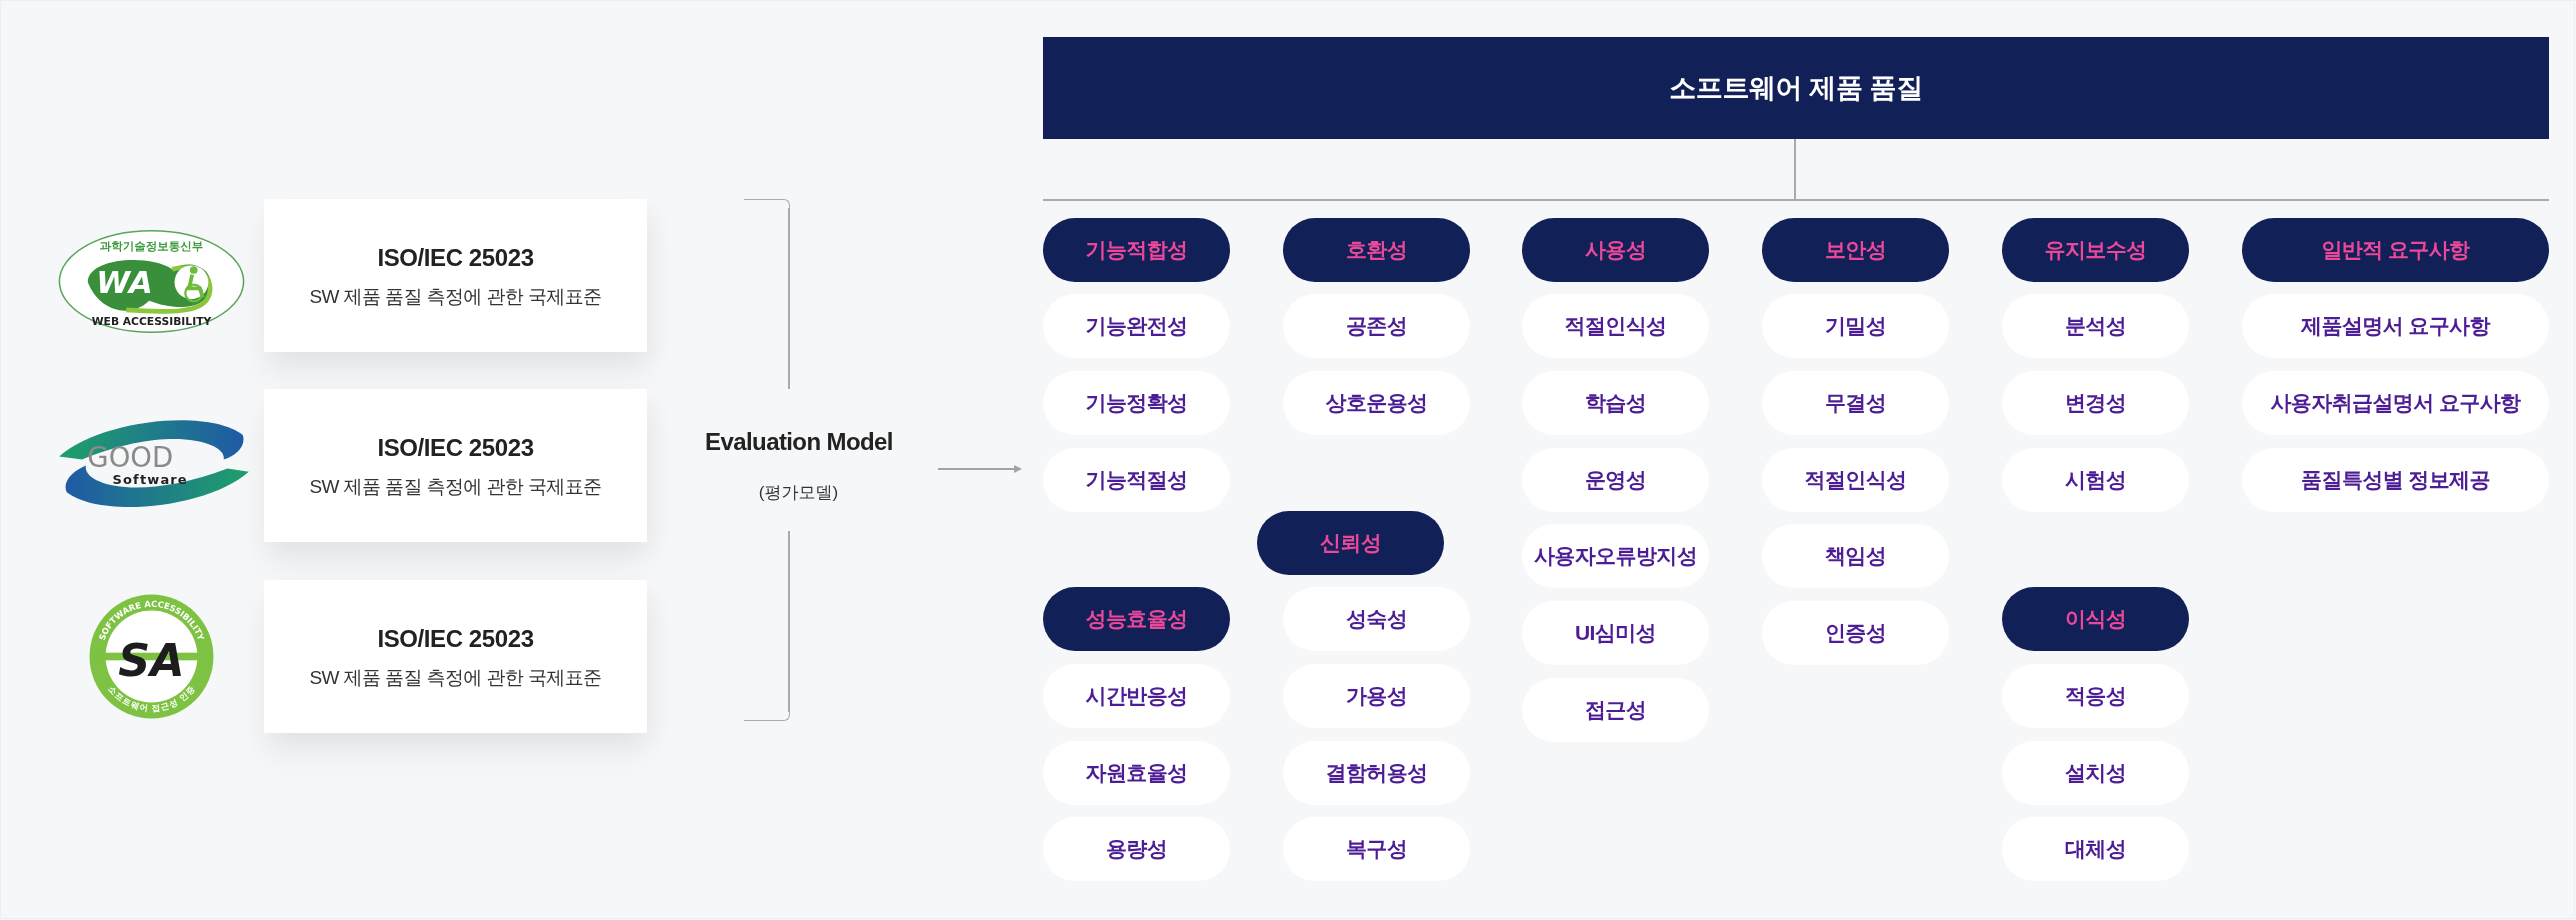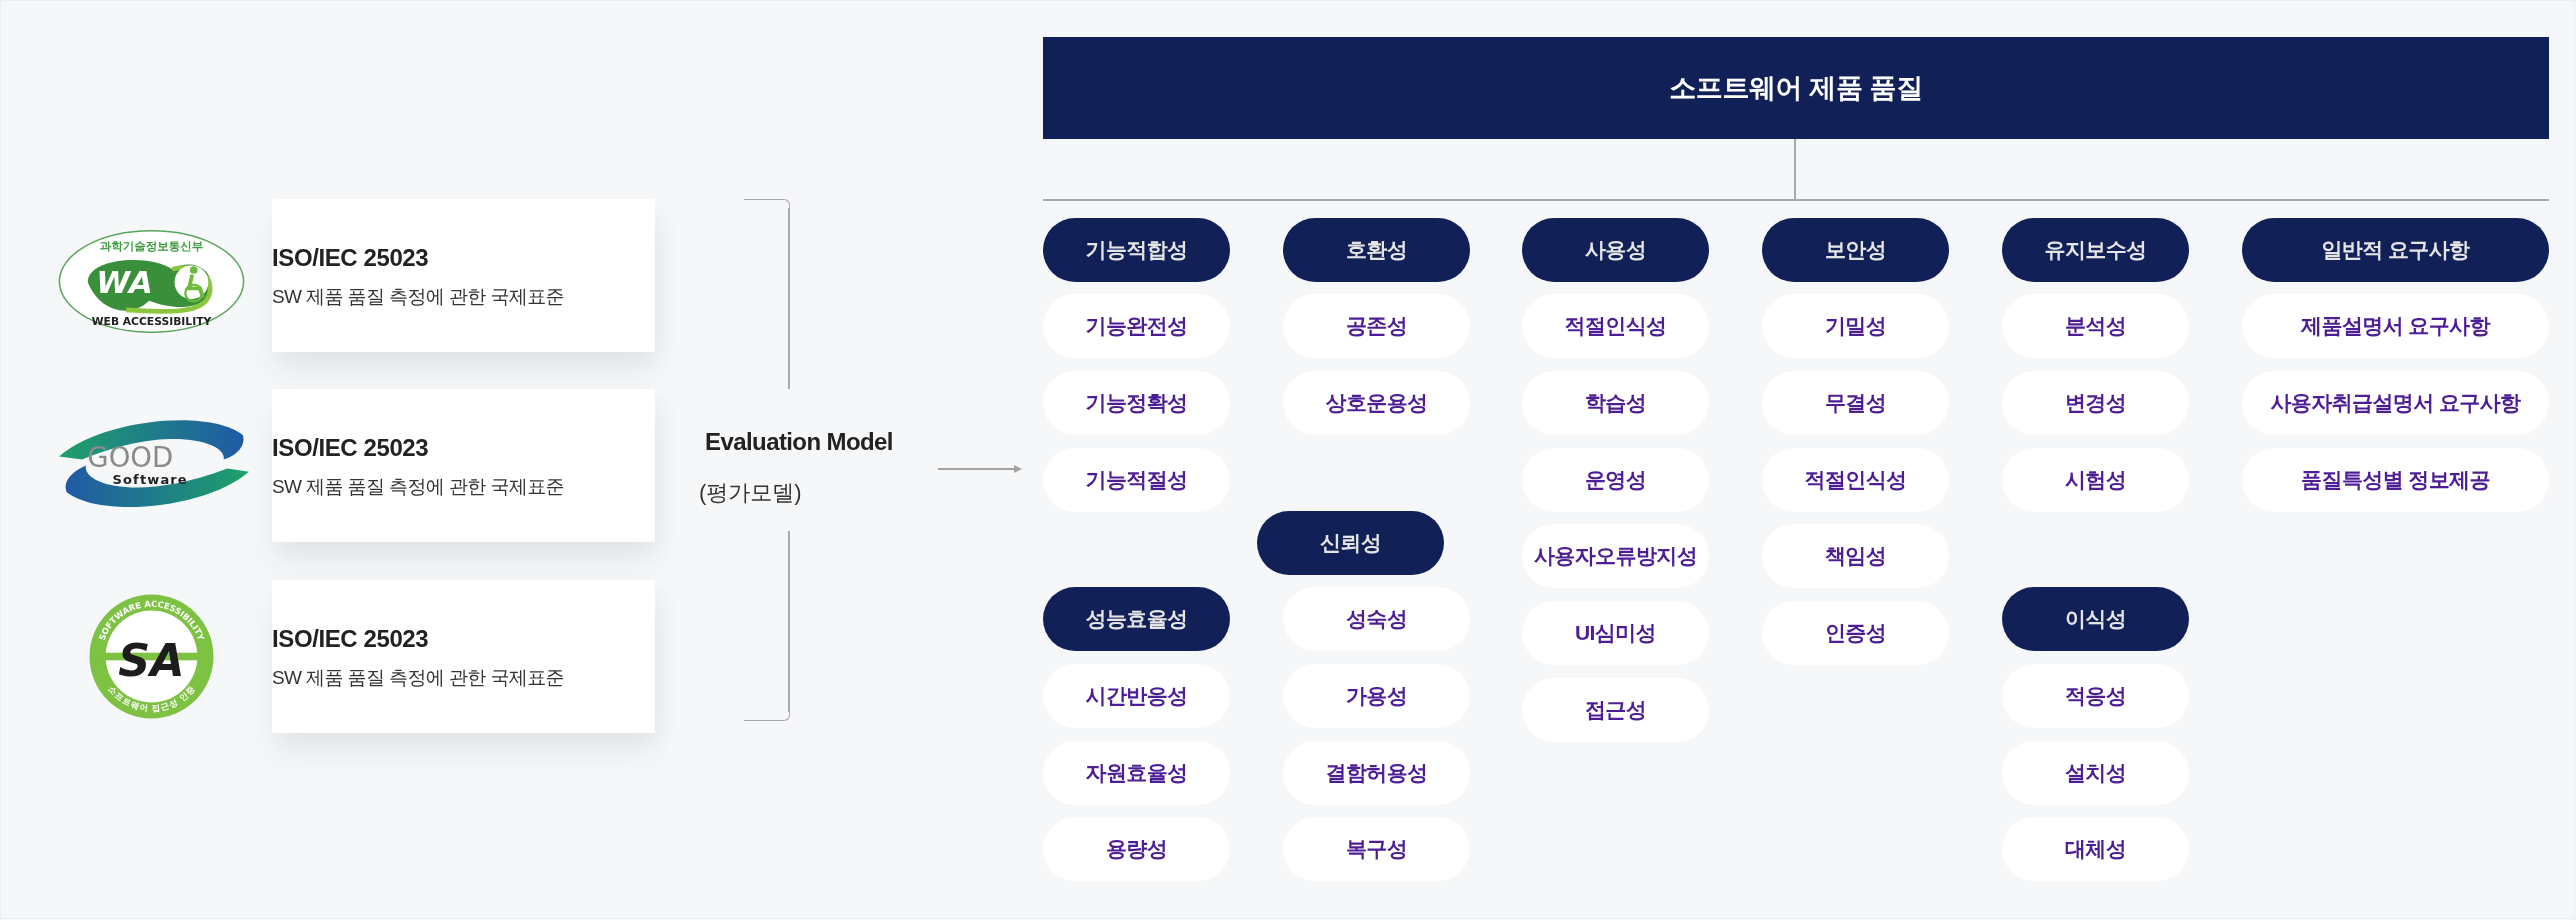--- a/index.html
+++ b/index.html
@@ -8,24 +8,24 @@
     background: #f6f7f9;
     font-family: "Liberation Sans", "DejaVu Sans", sans-serif;
     color: #222;
   }
   .frame {
     position: absolute; left: 0; top: 0; width: 2573px; height: 917px;
     border: 1.5px solid #eceef1; pointer-events: none;
   }
   
   .card {
-    position: absolute; left: 272px; width: 383px; height: 153px;
+    position: absolute; left: 264px; width: 383px; height: 153px;
     background: #ffffff;
     box-shadow: 0 21.5px 31px rgba(0,0,0,0.06), 7.7px 7.7px 23px rgba(0,0,0,0.03);
-    display: flex; flex-direction: column; justify-content: center;
+    display: flex; flex-direction: column; align-items: center; justify-content: center;
   }
   .card-title {
     font-size: 24px; font-weight: bold; color: #222; letter-spacing: -0.4px;
     line-height: 1; margin-bottom: 17px;
   }
   .card-sub {
     font-size: 19px; color: #333; letter-spacing: -0.6px; line-height: 1;
   }
   .logo { position: absolute; }
   
@@ -38,22 +38,22 @@
   .br-bot {
     position: absolute; left: 744px; top: 710px; width: 46px; height: 10.7px;
     border-bottom: 1.5px solid #a9aaac; border-right: 1.5px solid #a9aaac;
     border-bottom-right-radius: 6.1px; box-sizing: border-box;
   }
   .eval-title {
     position: absolute; left: 661px; top: 423px; width: 276px; text-align: center;
     font-size: 24px; font-weight: bold; color: #222; letter-spacing: -0.6px; line-height: 38px;
   }
   .eval-sub {
-    position: absolute; left: 699px; top: 477px; width: 199px; 
-    font-size: 22px; color: #333; line-height: 31px;
+    position: absolute; left: 699px; top: 477px; width: 199px; text-align: center;
+    font-size: 17px; color: #333; line-height: 31px;
   }
   .arrow-line {
     position: absolute; left: 938px; top: 468px; width: 77px; height: 1.5px; background: #a3a3a3;
   }
   .arrow-head {
     position: absolute; left: 1014px; top: 465px; width: 0; height: 0;
     border-left: 8.4px solid #a3a3a3; border-top: 4.6px solid transparent; border-bottom: 4.6px solid transparent;
   }
   
   .root {
@@ -63,21 +63,21 @@
     font-size: 27px; font-weight: bold; letter-spacing: -0.4px;
   }
   .conn-v { position: absolute; left: 1794px; top: 139px; width: 2.3px; height: 61px; background: #a9aaac; }
   .conn-h { position: absolute; left: 1043px; top: 199px; width: 1506px; height: 2.3px; background: #a9aaac; }
   .pill {
     position: absolute; height: 64px; border-radius: 32px;
     display: flex; align-items: center; justify-content: center;
     font-size: 21px; font-weight: bold; letter-spacing: -0.6px; white-space: nowrap;
     box-sizing: border-box;
   }
-  .pill.head { background: #112057; color: #e5e5e5; }
+  .pill.head { background: #112057; color: #ec4899; }
   .pill.item { background: #ffffff; color: #4c1d95; }
 </style>
 </head>
 <body>
 
 <div class="frame"></div>
 
 <div>
 
   <svg class="logo" style="left:57px;top:227px;" width="189" height="109" viewBox="0 0 246 142">

